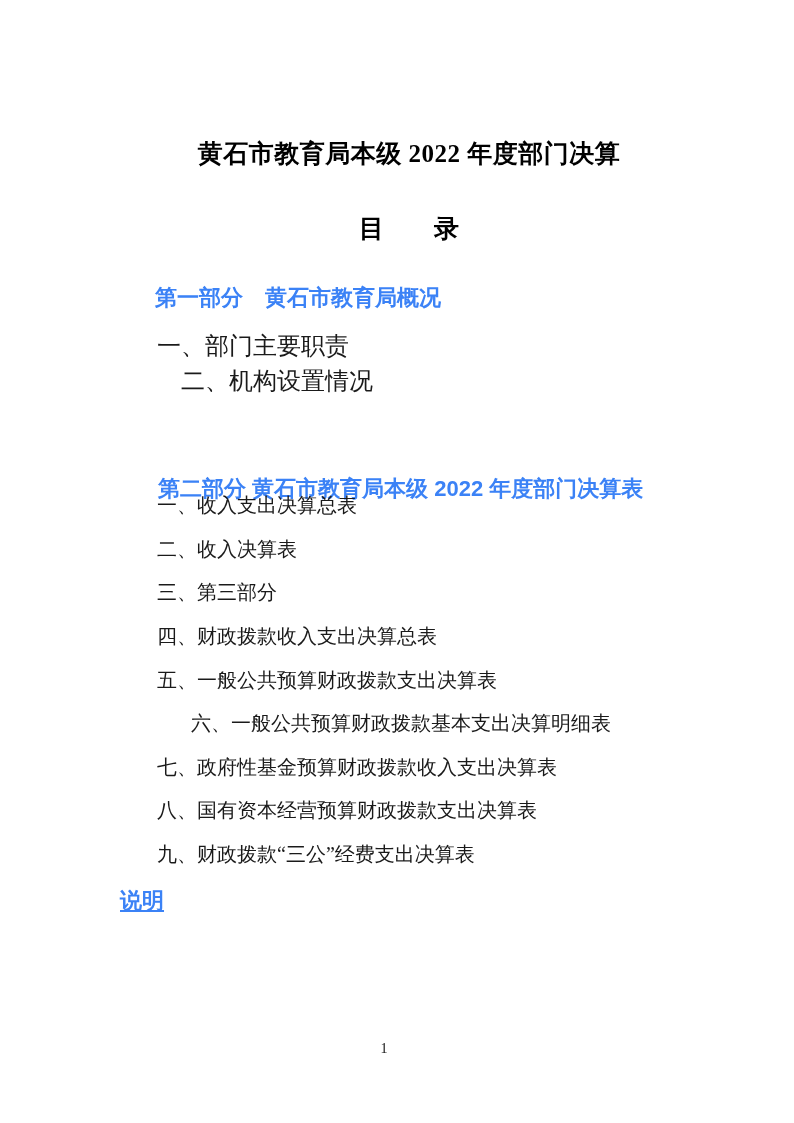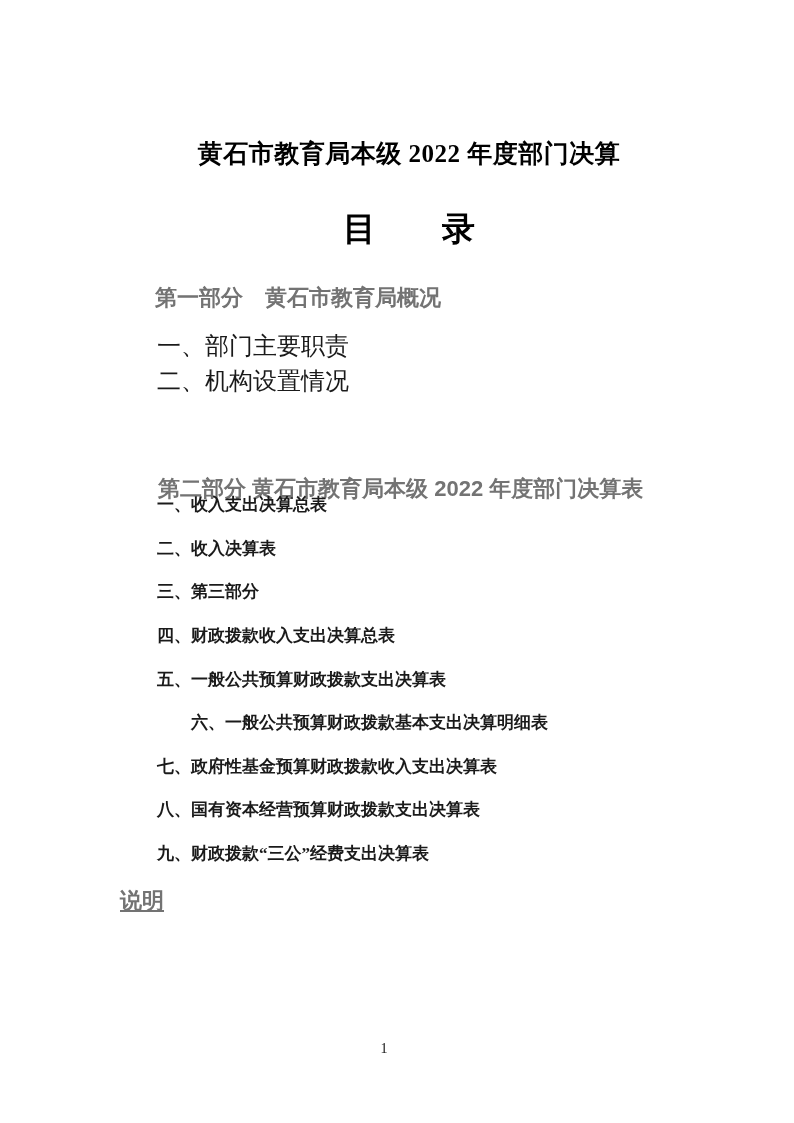--- a/index.html
+++ b/index.html
@@ -35,48 +35,47 @@
   .toc-title {
     position: absolute;
     top: 214px;
     left: 0;
     width: 100%;
     box-sizing: border-box;
     padding-left: 50px;
     text-align: center;
     font-family: "Liberation Serif", serif;
     font-weight: bold;
-    font-size: 33px;
+    font-size: 25px;
     line-height: 30px;
     white-space: pre;
   }
   .sec-heading {
     position: absolute;
     font-family: "Liberation Sans", sans-serif;
     font-weight: bold;
     font-size: 22px;
     line-height: 26px;
-    color: #737373;
+    color: #3b82f6;
     white-space: pre;
   }
   .toc-item {
     position: absolute;
     left: 157px;
     font-family: "Liberation Serif", serif;
     color: #1a1a1a;
     white-space: pre;
   }
   .toc-item.size-lg {
     font-size: 24px;
     line-height: 24px;
   }
   .toc-item.size-md {
-    font-size: 17px;
+    font-size: 20px;
     line-height: 22px;
-    font-weight: bold;
   }
   .pagenum {
     position: absolute;
     top: 1041px;
     left: 0;
     width: 100%;
     text-align: center;
     font-family: "Liberation Serif", serif;
     font-size: 14px;
     line-height: 16px;
@@ -89,21 +88,21 @@
 <div class="page">
 
   <div class="doc-title">黄石市教育局本级 2022 年度部门决算</div>
 
   <div class="toc-title">目　　录</div>
 
   <div class="sec-heading" style="top:285px; left:155px;">第一部分　黄石市教育局概况</div>
 
   <div class="toc-item size-lg" style="top:334px;">一、部门主要职责</div>
 
-  <div class="toc-item size-lg" style="top:369px;">二、机构设置情况</div>
+  <div class="toc-item size-lg" style="top:369px;margin-left:24px;">二、机构设置情况</div>
 
   <div class="sec-heading" style="top:432px; left:158px;margin-top:44px;">第二部分 黄石市教育局本级 2022 年度部门决算表</div>
 
   <div class="toc-item size-md" style="top:494px;">一、收入支出决算总表</div>
 
   <div class="toc-item size-md" style="top:538px;">二、收入决算表</div>
 
   <div class="toc-item size-md" style="top:581px;">三、第三部分</div>
 
   <div class="toc-item size-md" style="top:625px;">四、财政拨款收入支出决算总表</div>

